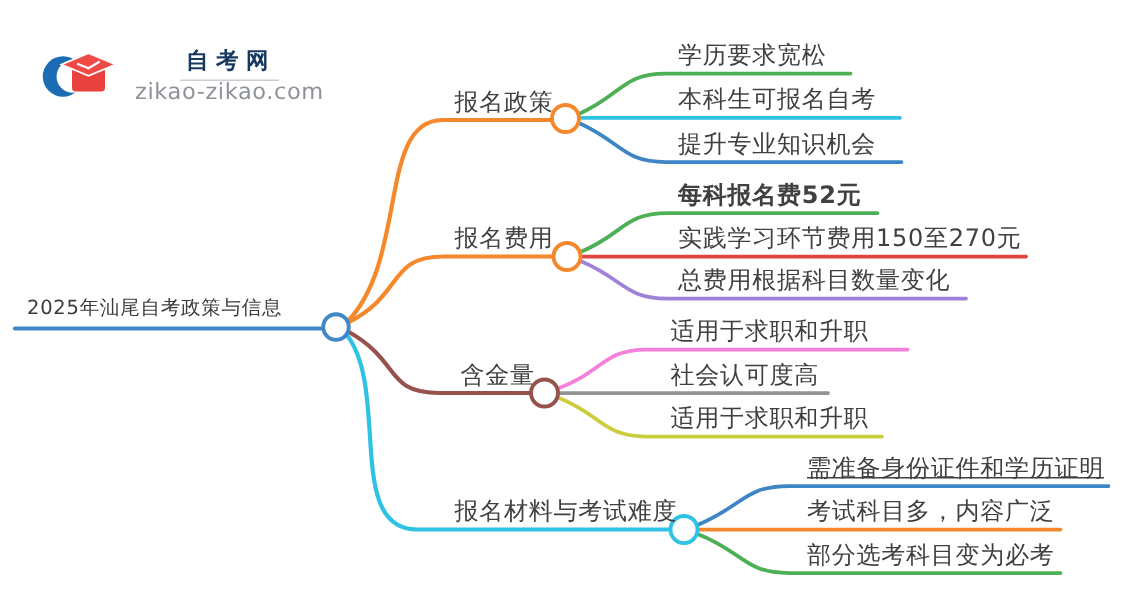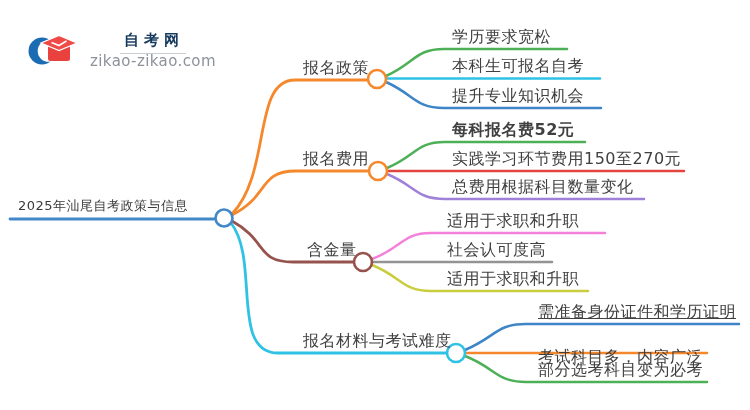--- a/index.html
+++ b/index.html
@@ -75,17 +75,17 @@
       <div class="node-label" style="left: 303px; top: 149px;">报名费用</div>
       <div class="node-label" style="left: 452px; top: 120px; font-weight: bold;">每科报名费52元</div>
       <div class="node-label" style="left: 452px; top: 149px;">实践学习环节费用150至270元</div>
       <div class="node-label" style="left: 452px; top: 177px;">总费用根据科目数量变化</div>
       <div class="node-label" style="left: 307px; top: 240px;">含金量</div>
       <div class="node-label" style="left: 447px; top: 211px;">适用于求职和升职</div>
       <div class="node-label" style="left: 447px; top: 240px;">社会认可度高</div>
       <div class="node-label" style="left: 447px; top: 269px;">适用于求职和升职</div>
       <div class="node-label" style="left: 303px; top: 331px;">报名材料与考试难度</div>
       <div class="node-label" style="left: 538px; top: 302px; text-decoration: underline;">需准备身份证件和学历证明</div>
-      <div class="node-label" style="left: 538px; top: 331px; margin-top: 16px;">考试科目多，内容广泛</div>
+      <div class="node-label" style="left: 538px; top: 331px;">考试科目多，内容广泛</div>
       <div class="node-label" style="left: 538px; top: 360px;">部分选考科目变为必考</div>
     </div>
 
 </div>
 
 </body></html>

